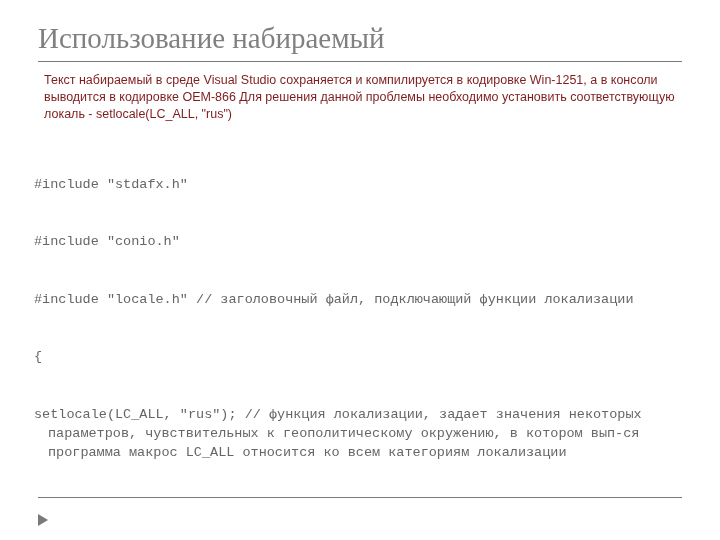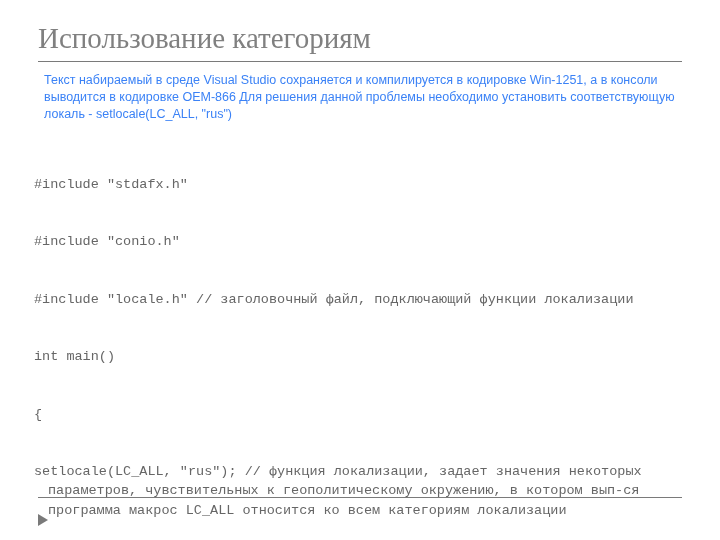--- a/index.html
+++ b/index.html
@@ -24,21 +24,21 @@
     margin: 0 0 6px 0;
   }
   .hr {
     border: none;
     border-top: 1px solid #7a7a7a;
     margin: 4px 0 10px 0;
   }
   .intro {
     font-family: Arial, sans-serif;
     font-size: 12.5px;
-    color: #3b82f6;
+    color: #7f1d1d;
     line-height: 1.35;
     padding-left: 6px;
     margin-bottom: 14px;
   }
   .code {
     font-family: 'Courier New', monospace;
     font-size: 13.5px;
     color: #666666;
     line-height: 1.42;
     white-space: pre-wrap;
@@ -67,28 +67,27 @@
     height: 0;
     border-top: 6px solid transparent;
     border-bottom: 6px solid transparent;
     border-left: 10px solid #7a7a7a;
   }
 </style>
 </head>
 <body>
 
 <div class="slide">
-  <h1 class="title">Использование категориям</h1>
+  <h1 class="title">Использование набираемый</h1>
   <hr class="hr">
   <div class="intro">Текст набираемый в среде Visual Studio сохраняется и компилируется в кодировке Win-1251, а в консоли выводится в кодировке OEM-866 Для решения данной проблемы необходимо установить соответствующую локаль - setlocale(LC_ALL, "rus")</div>
   <div class="code">
     <span class="line">#include "stdafx.h"</span>
     <span class="line">#include "conio.h"</span>
     <span class="line">#include "locale.h" // заголовочный файл, подключающий функции локализации</span>
-    <span class="line">int main()</span>
     <span class="line">{</span>
     <span class="line">setlocale(LC_ALL, "rus"); // функция локализации, задает значения некоторых параметров, чувствительных к геополитическому окружению, в котором вып-ся программа макрос LC_ALL относится ко всем категориям локализации</span>
     
     
     
     
   </div>
 </div>
 
 <hr class="bottom-hr">

